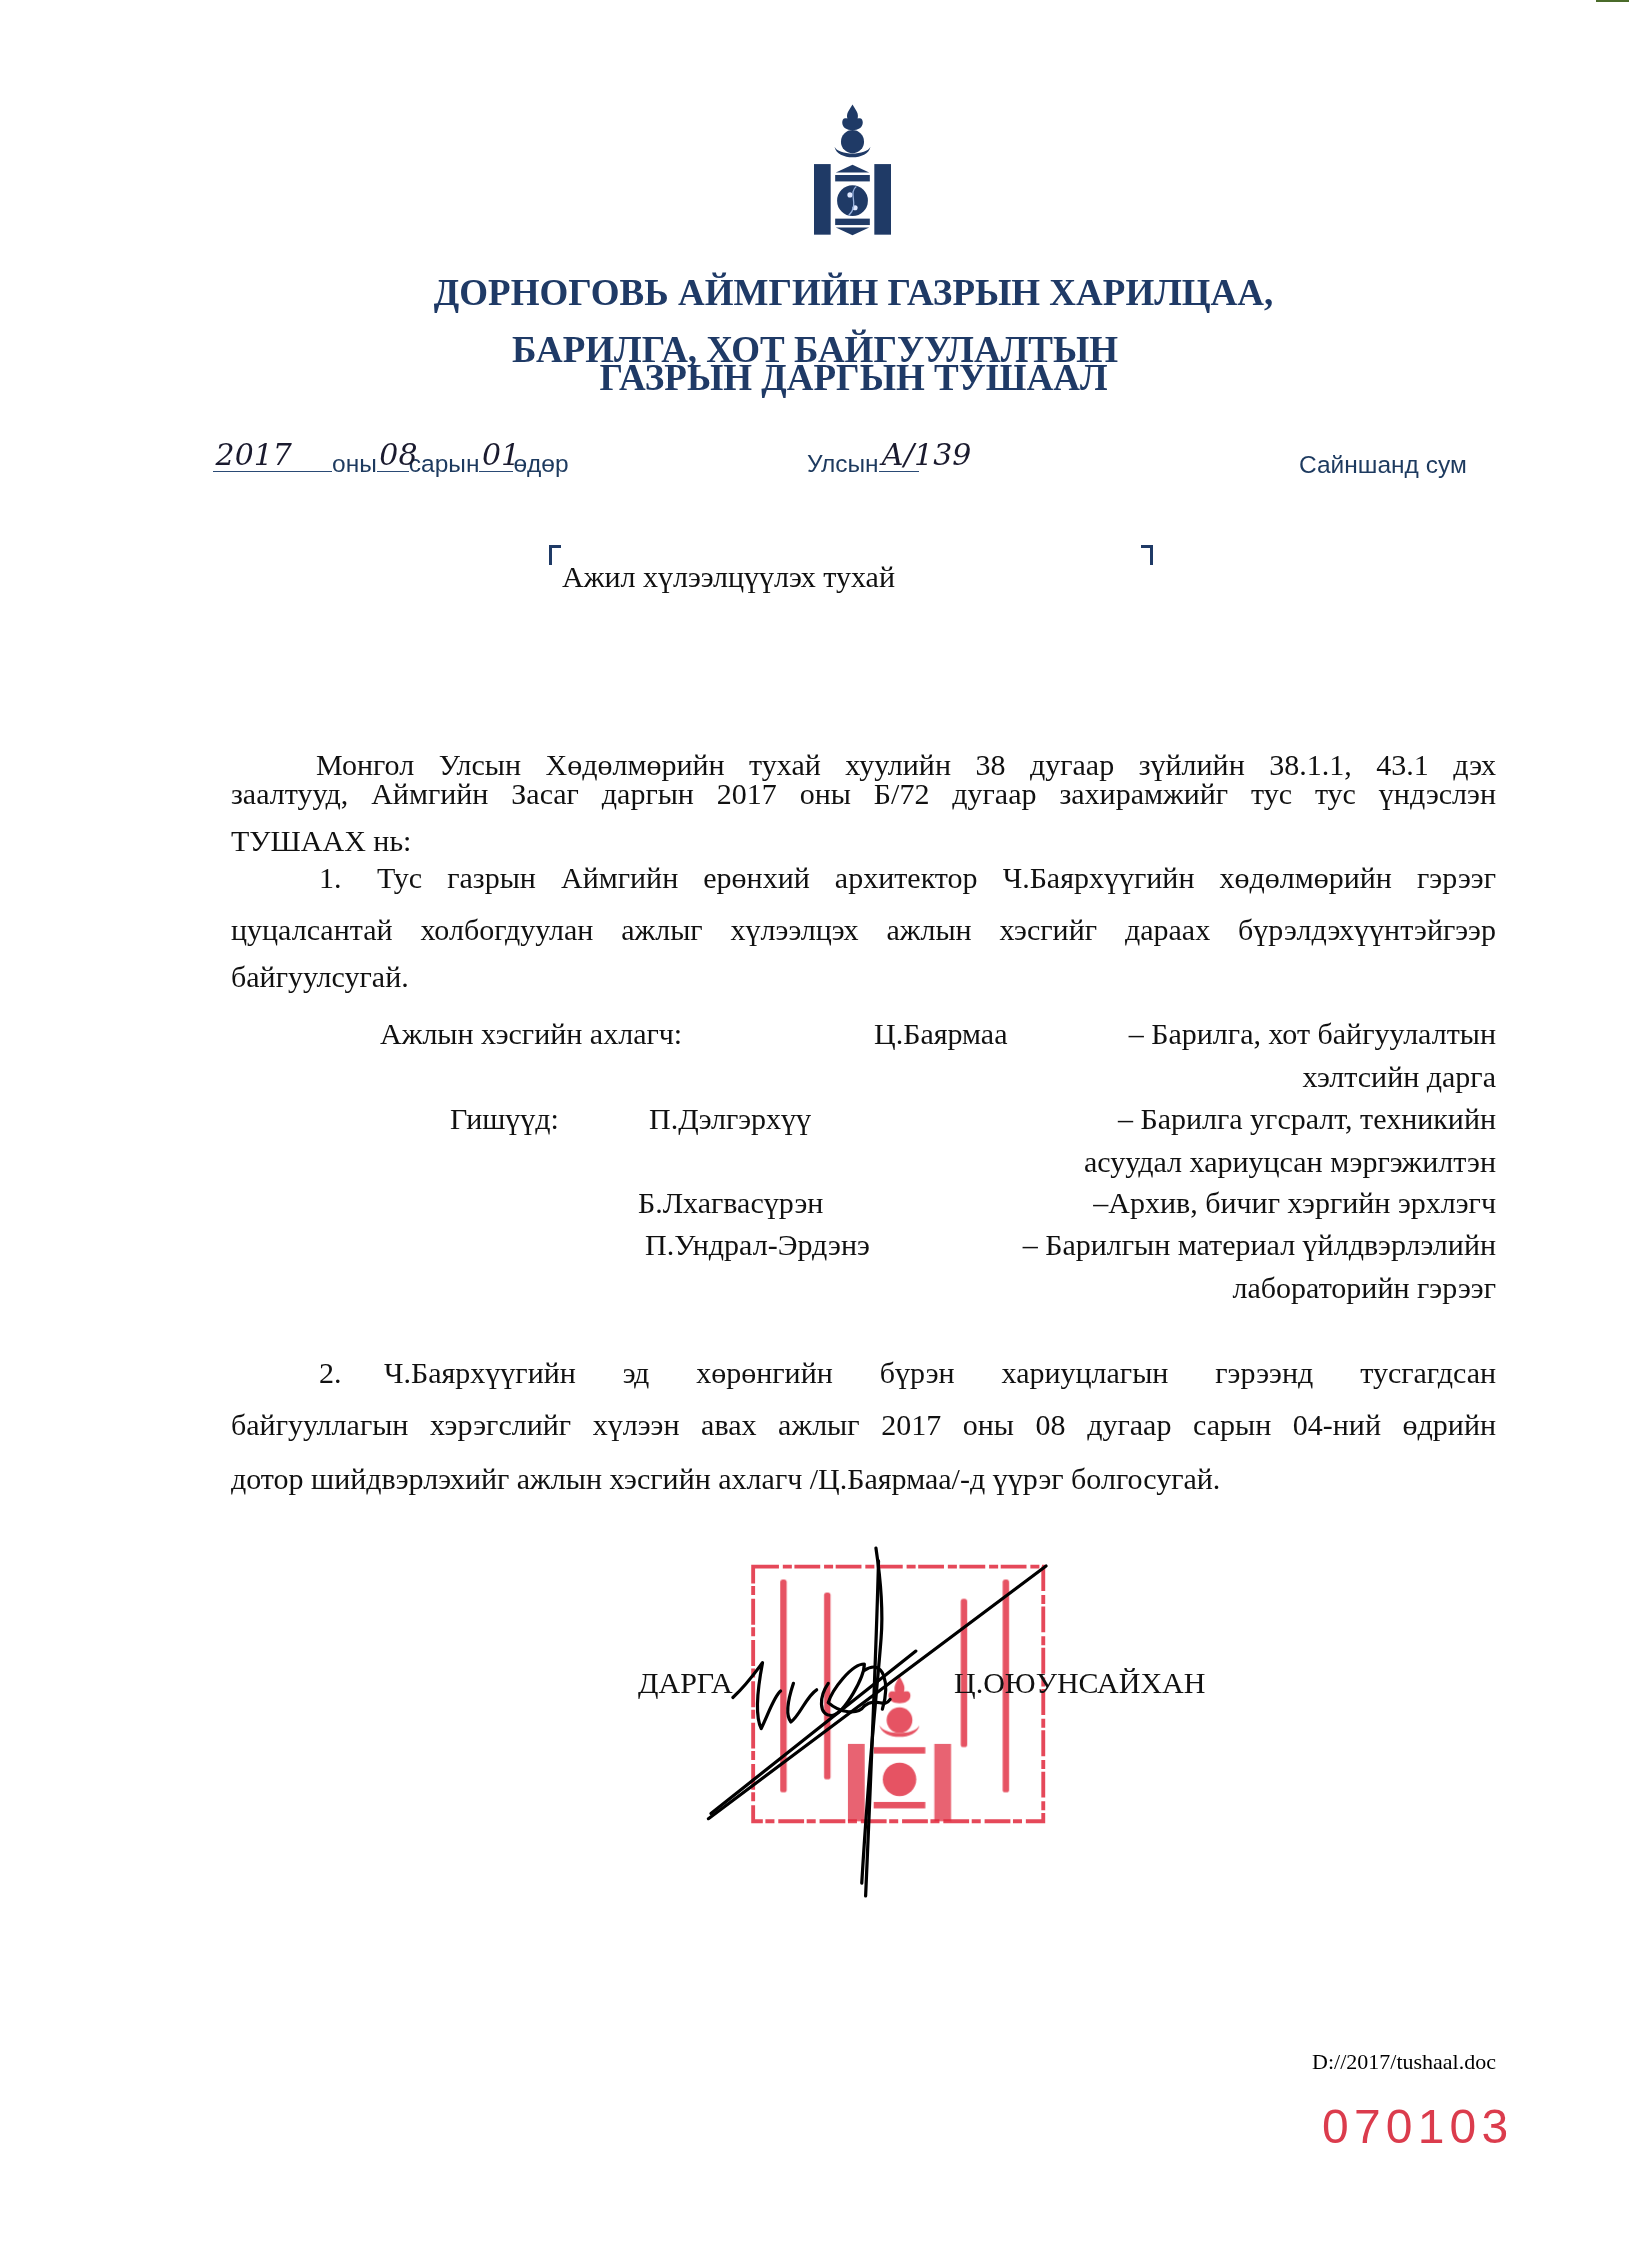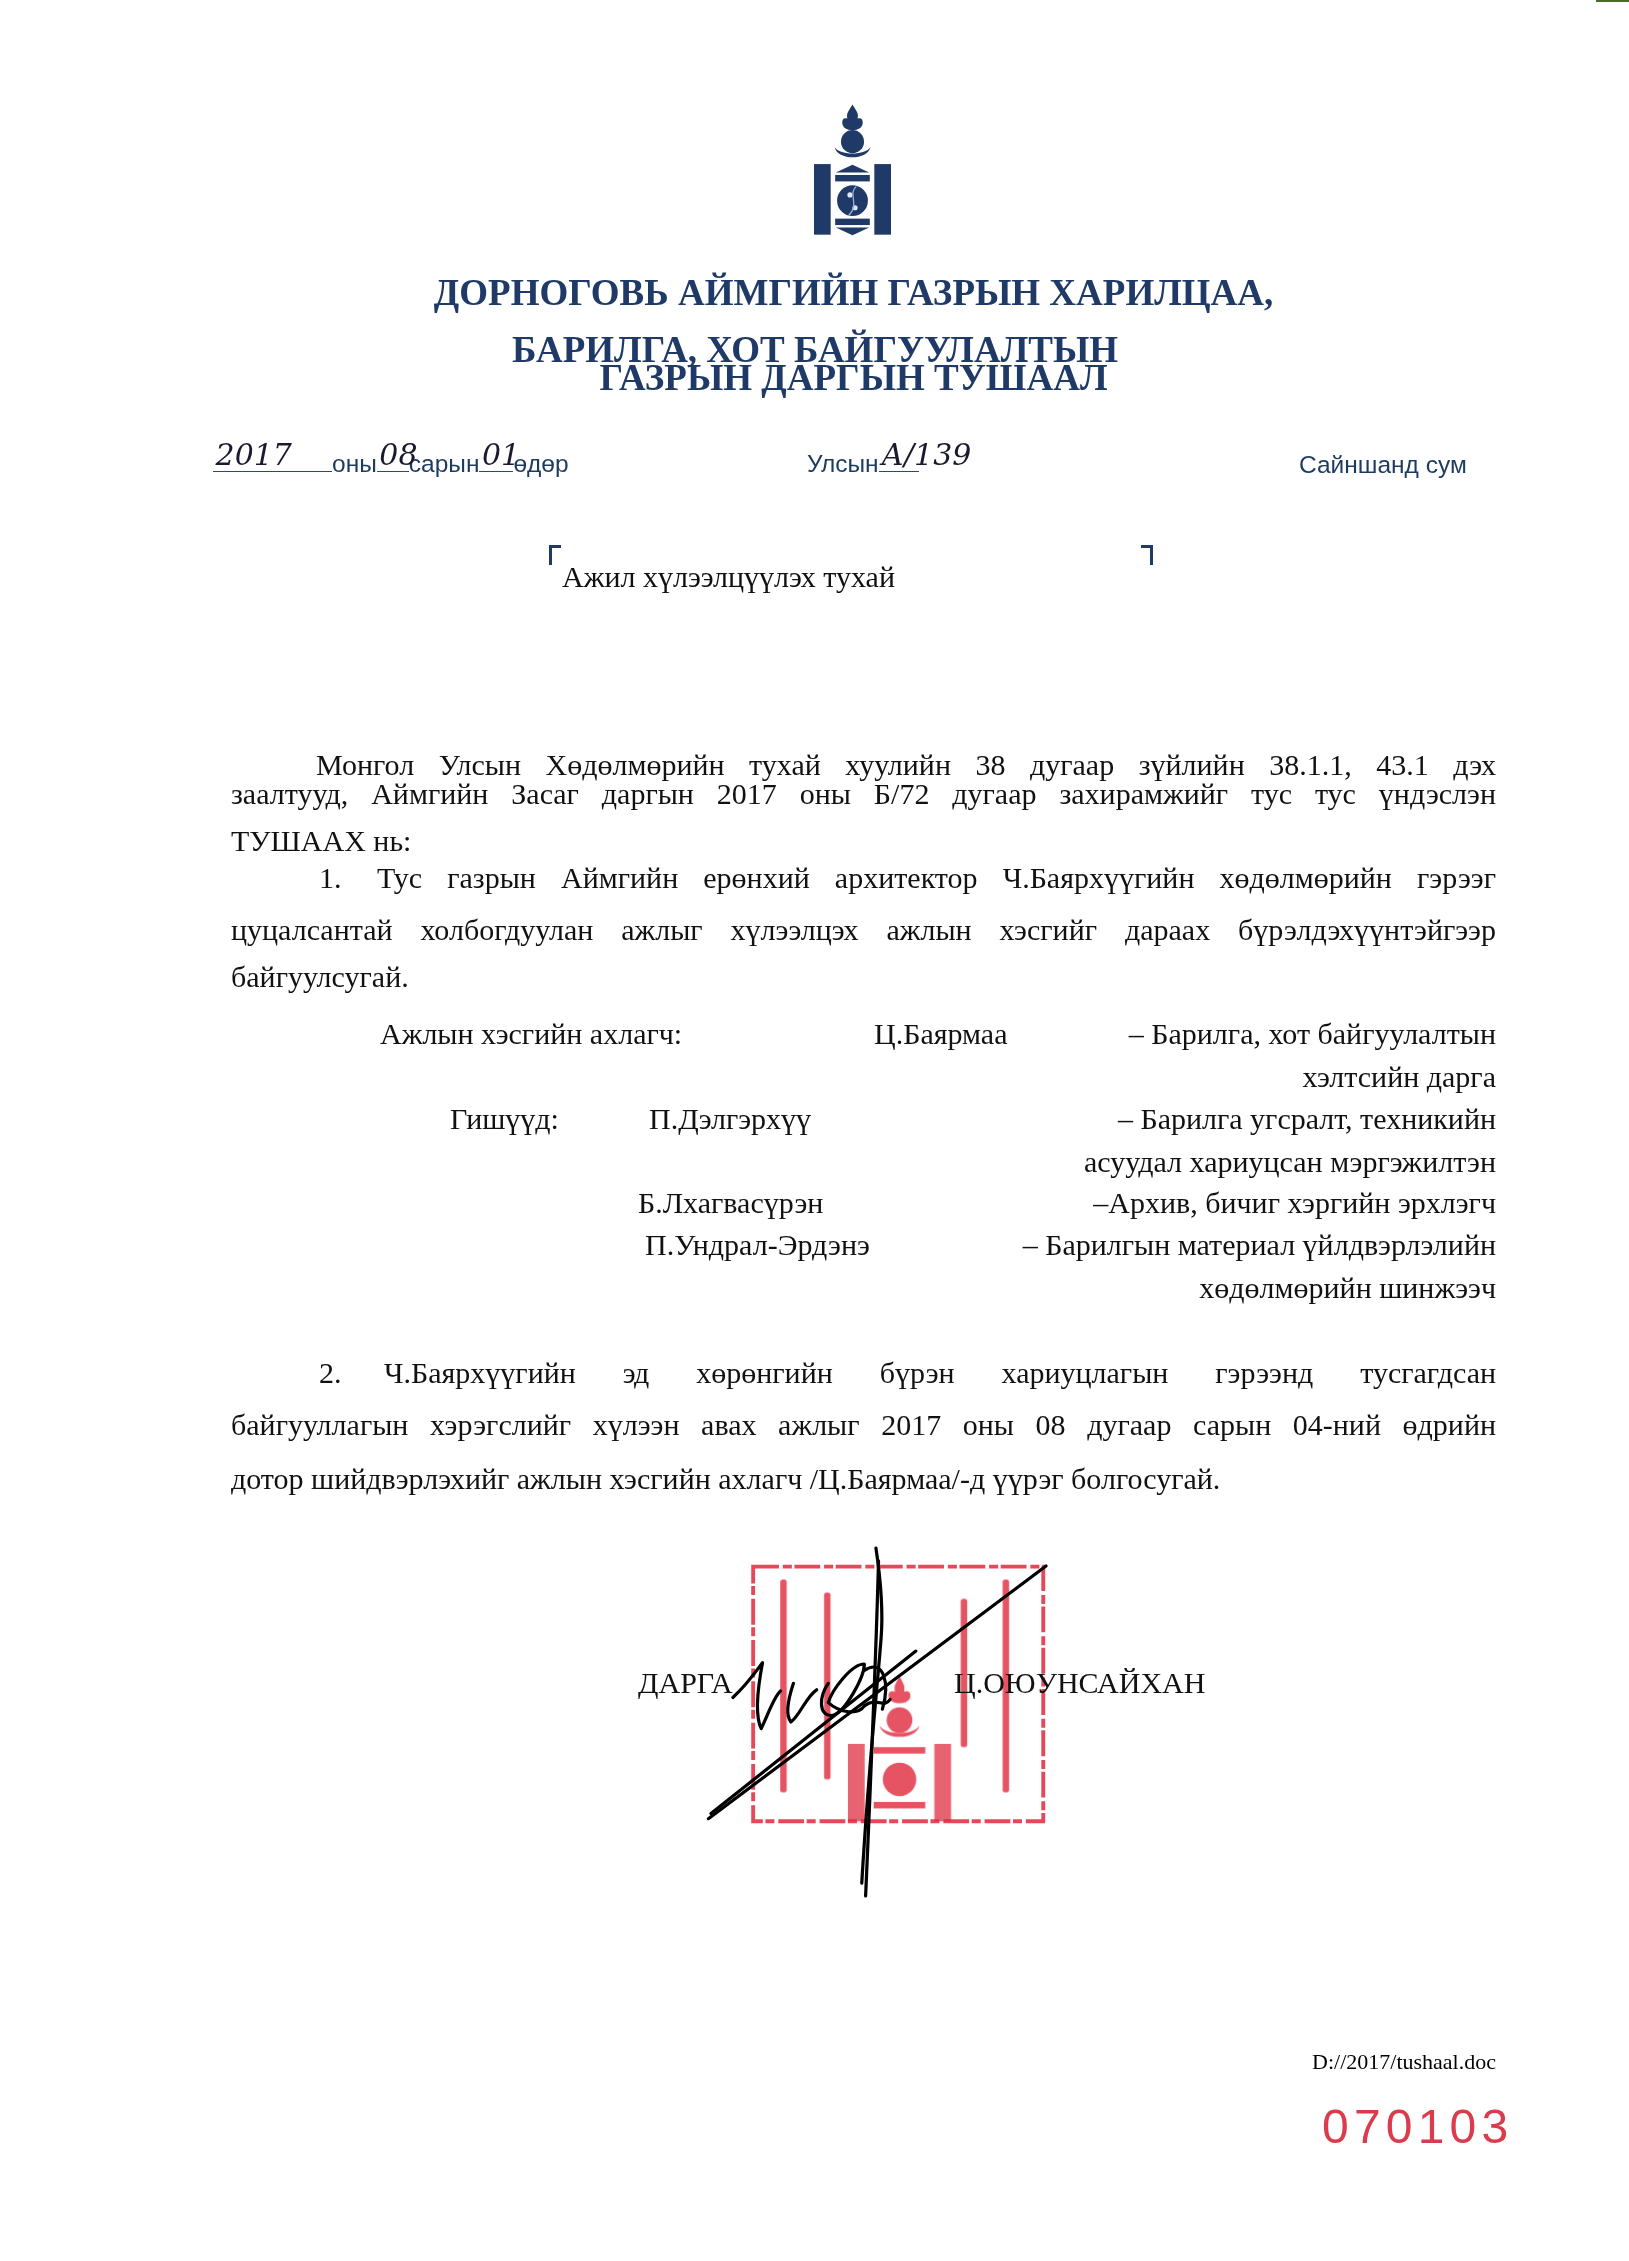--- a/index.html
+++ b/index.html
@@ -104,21 +104,21 @@
 <div class="mem" style="left:450px; top:1101px;">Гишүүд:</div>
 <div class="mem" style="left:649px; top:1101px;">П.Дэлгэрхүү</div>
 <div class="mem r" style="top:1101px;">– Барилга угсралт, техникийн</div>
 <div class="mem r" style="top:1144px;">асуудал хариуцсан мэргэжилтэн</div>
 
 <div class="mem" style="left:638px; top:1185px;">Б.Лхагвасүрэн</div>
 <div class="mem r" style="top:1185px;">–Архив, бичиг хэргийн эрхлэгч</div>
 
 <div class="mem" style="left:645px; top:1227px;">П.Ундрал-Эрдэнэ</div>
 <div class="mem r" style="top:1227px;">– Барилгын материал үйлдвэрлэлийн</div>
-<div class="mem r" style="top:1270px;">хөдөлмөрийн шинжээч</div>
+<div class="mem r" style="top:1270px;">лабораторийн гэрээг</div>
 
 <div class="line" style="top:1355px; left:319px;">2.</div>
 <div class="line just" style="top:1355px; left:384px; width:1112px;">Ч.Баярхүүгийн эд хөрөнгийн бүрэн хариуцлагын гэрээнд тусгагдсан</div>
 <div class="line just" style="top:1407px;">байгууллагын хэрэгслийг хүлээн авах ажлыг 2017 оны 08 дугаар сарын 04-ний өдрийн</div>
 <div class="line plain" style="top:1461px;">дотор шийдвэрлэхийг ажлын хэсгийн ахлагч /Ц.Баярмаа/-д үүрэг болгосугай.</div>
 
 <svg id="stamp" viewBox="0 0 470 440">
   <g fill="none" stroke="#e0283c" stroke-width="6" opacity="0.85">
     <rect x="8" y="10" width="450" height="395" stroke-dasharray="40 6 14 4"></rect>
   </g>

